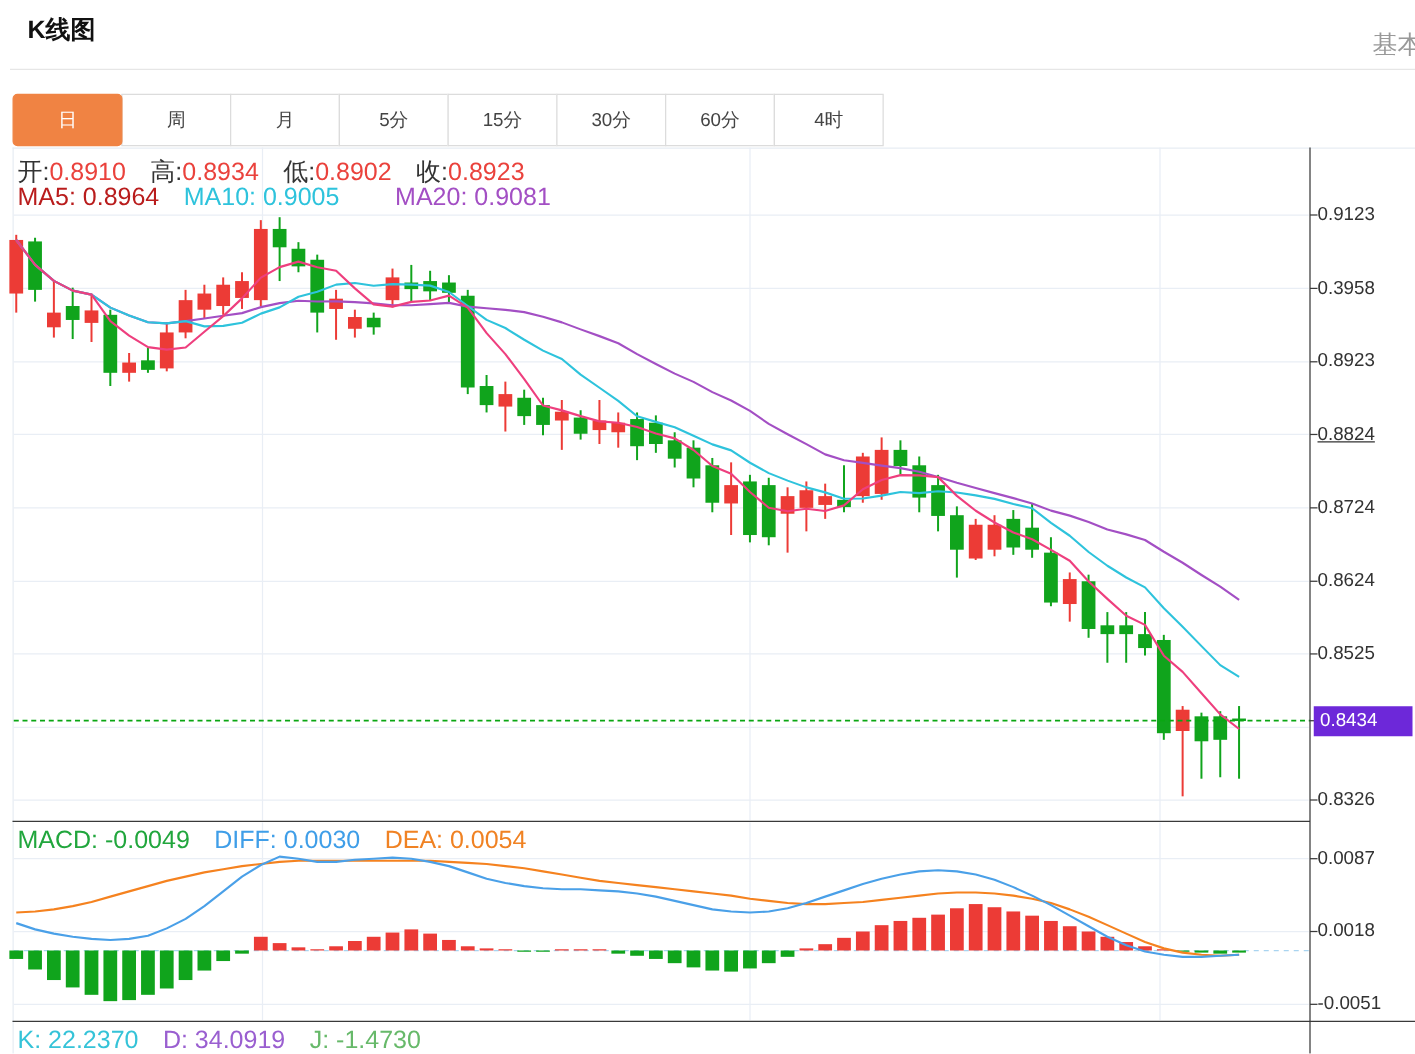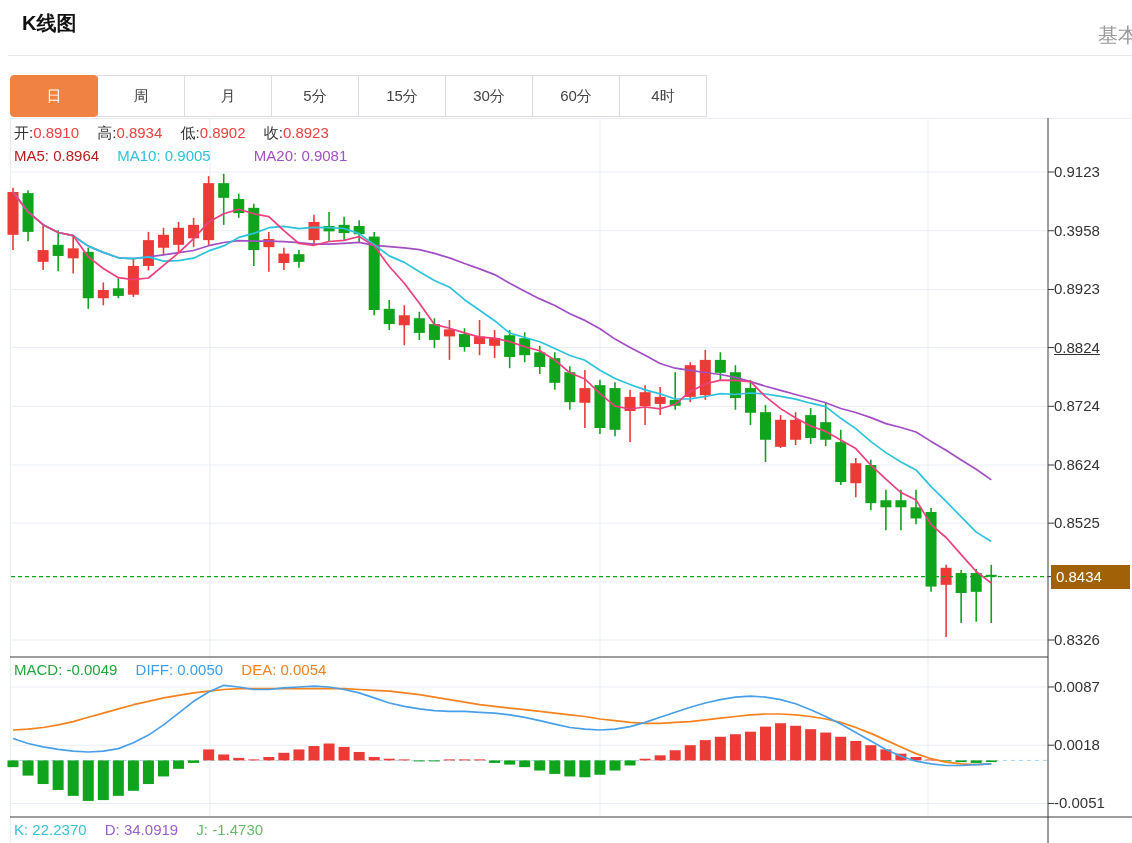--- a/index.html
+++ b/index.html
@@ -11,36 +11,36 @@
   #fundamental-link{position:absolute;left:1050px;top:22px;font-size:20px;color:#999;white-space:nowrap;cursor:pointer;margin-left:48px;}
   #header-divider{position:absolute;left:8px;top:55px;width:1124px;height:1px;background:#e6e6e6;}
   #tabs{position:absolute;left:10px;top:75px;display:flex;height:42px;}
   .tab{
     width:88px;box-sizing:border-box;border:1px solid #dcdcdc;margin-left:-1px;background:#fff;
     display:flex;align-items:center;justify-content:center;font-size:15px;color:#444;cursor:pointer;
   }
   .tab:first-child{margin-left:0;}
   .tab.active{background:#f08343;border-color:#f08343;color:#fff;border-radius:4px;z-index:2;}
   #chart-svg{position:absolute;left:0;top:0;}
-  .legend-row{position:absolute;left:14px;font-size:15px;white-space:nowrap;z-index:3;}
+  .legend-row{position:absolute;left:14px;font-size:20px;white-space:nowrap;z-index:3;}
   .legend-item{margin-right:14px;}
   .lab-dark{color:#333;}
   .val-red{color:#ea423c;}
   .c-ma5{color:#b91c1c;}
   .c-ma10{color:#2ec3dc;}
   .c-ma20{color:#a34fc4;margin-left:25px;}
   .c-macd{color:#21a63d;}
   .c-diff{color:#3f9ee8;}
   .c-dea{color:#f08223;}
   .c-k{color:#35c3d8;}
   .c-d{color:#9a5fd0;}
   .c-j{color:#67b96a;}
   .axis-label{position:absolute;left:1054px;font-size:15px;color:#333;white-space:nowrap;}
   #price-badge{
-    position:absolute;left:1051px;width:79px;height:24px;background:#a16207;color:#fff;
+    position:absolute;left:1051px;width:79px;height:24px;background:#6d28d9;color:#fff;
     font-size:15px;line-height:24px;padding-left:5px;box-sizing:border-box;z-index:3;
   }
 </style>
 </head>
 <body>
 
 <div id="page-title">K线图</div>
 <div id="fundamental-link">基本面分析&gt;</div>
 <div id="header-divider"></div>
 
@@ -305,21 +305,21 @@
   <span class="legend-item"><span class="lab-dark">收:</span><span class="val-red">0.8923</span></span>
 </div>
 <div class="legend-row" style="top:147px;">
   <span class="legend-item c-ma5"><span>MA5:</span> <span>0.8964</span></span>
   <span class="legend-item c-ma10"><span>MA10:</span> <span>0.9005</span></span>
   <span class="legend-item c-ma20"><span>MA20:</span> <span>0.9081</span></span>
 </div>
 
 <div class="legend-row" style="top:661px;">
   <span class="legend-item c-macd"><span>MACD:</span> <span>-0.0049</span></span>
-  <span class="legend-item c-diff"><span>DIFF:</span> <span>0.0050</span></span>
+  <span class="legend-item c-diff"><span>DIFF:</span> <span>0.0030</span></span>
   <span class="legend-item c-dea"><span>DEA:</span> <span>0.0054</span></span>
 </div>
 
 <div class="legend-row" style="top:821px;">
   <span class="legend-item c-k"><span>K:</span> <span>22.2370</span></span>
   <span class="legend-item c-d"><span>D:</span> <span>34.0919</span></span>
   <span class="legend-item c-j"><span>J:</span> <span>-1.4730</span></span>
 </div>
 
 <div id="price-badge" style="top: 564.582px;">0.8434</div>

